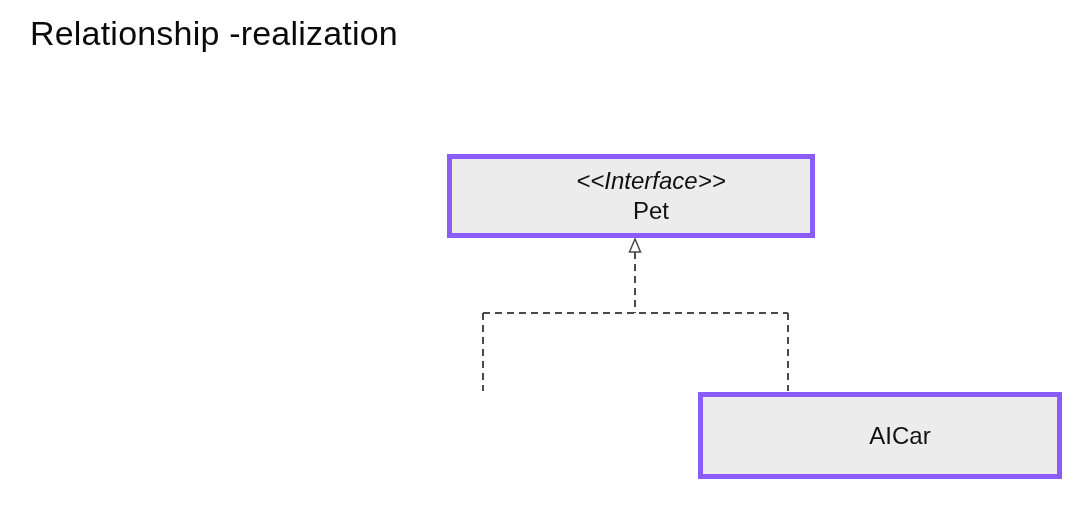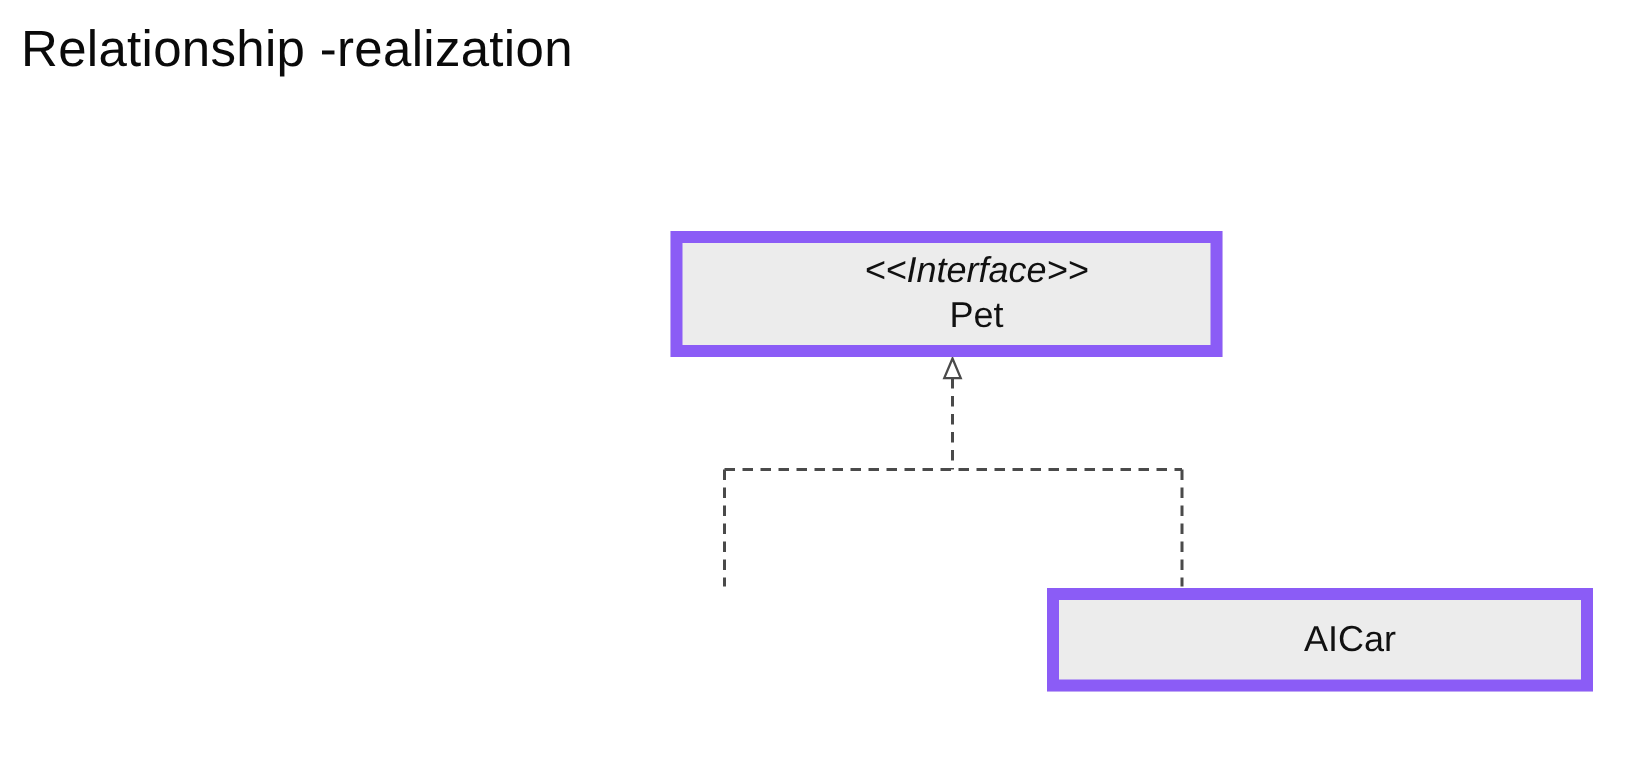--- a/index.html
+++ b/index.html
@@ -13,21 +13,21 @@
     font-family: "Liberation Sans", sans-serif;
     position: relative;
     overflow: hidden;
   }
   .slide {
     position: absolute;
     inset: 0;
   }
   .title {
     position: absolute;
-    left: 14px;
+    left: 30px;
     top: 14px;
     margin: 0;
     font-size: 34px;
     font-weight: 400;
     color: #0a0a0a;
     letter-spacing: 0.2px;
   }
   .connectors {
     position: absolute;
     left: 0;
@@ -41,21 +41,21 @@
   }
   .connectors .arrowhead {
     fill: #ffffff;
     stroke: #4a4a4a;
     stroke-width: 1.5;
   }
   .node {
     position: absolute;
     box-sizing: border-box;
     background: #ececec;
-    border: 8px solid #8b5cf6;
+    border: 5px solid #8b5cf6;
     display: flex;
     flex-direction: column;
     align-items: center;
     justify-content: center;
     color: #111111;
     font-size: 24px;
     line-height: 1.25;
     text-align: center;
     padding-left: 40px;
   }
@@ -68,21 +68,21 @@
   #node-manualcar {
     left: 205px;
     top: 392px;
     width: 363px;
     height: 87px;
   }
   #node-aicar {
     left: 698px;
     top: 392px;
     width: 364px;
-    height: 69px;
+    height: 87px;
   }
   .stereotype {
     font-style: italic;
   }
 </style>
 </head>
 <body>
 
 <div class="slide">
 

